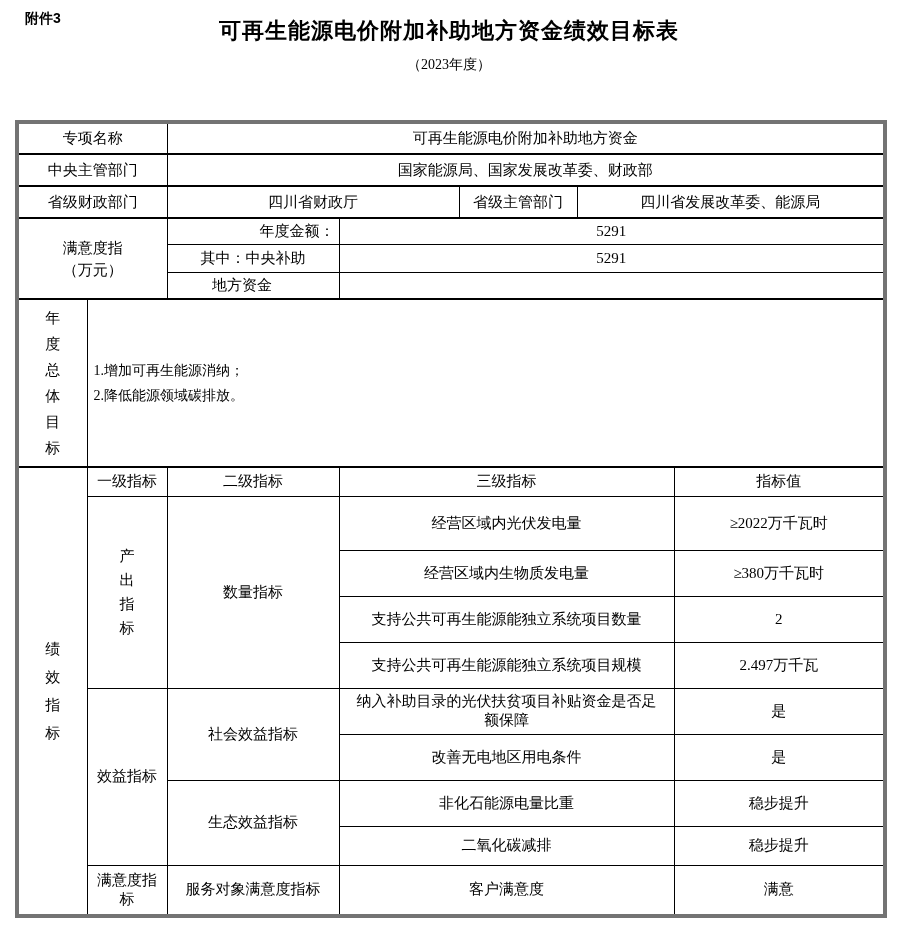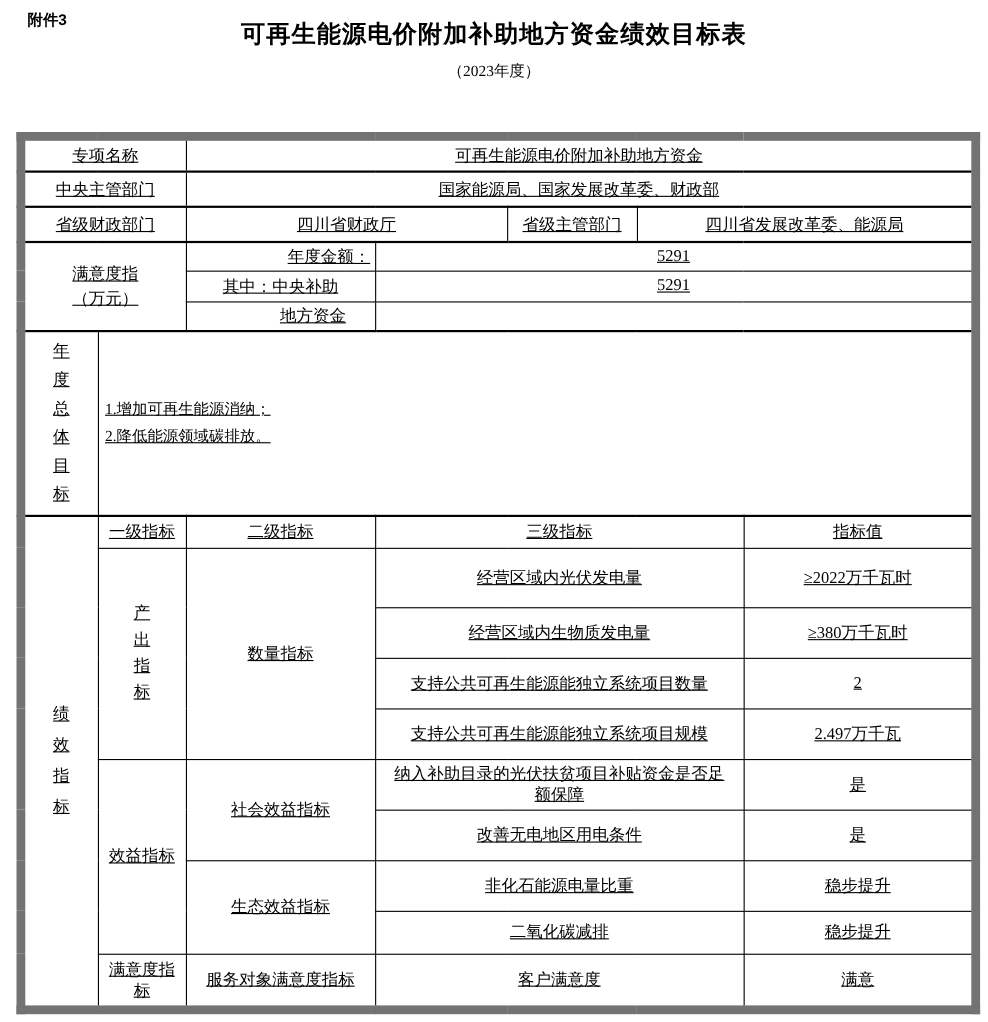--- a/index.html
+++ b/index.html
@@ -25,39 +25,38 @@
   .subtitle {
     text-align: center;
     font-size: 14px;
     margin-top: 10px;
   }
   table.main {
     position: absolute; left: 15px; top: 120px;
     width: 868px;
     border-collapse: collapse;
     table-layout: fixed;
-    border: 8px solid #737373;
-    text-decoration: underline;
+    border: 4px solid #737373;
   }
   td {
     border: 1px solid #000;
     text-align: center;
     vertical-align: middle;
     font-size: 15px;
     padding: 2px 4px;
     overflow: hidden;
   }
   tr.sec > td { border-bottom-width: 2px; }
   .pre { white-space: pre-line; }
   .vtext { white-space: pre-line; line-height: 26px; }
   .vtext4 { white-space: pre-line; line-height: 24px; }
   .perf-label { white-space: pre-line; line-height: 28px; }
   .fund-label { white-space: pre-line; line-height: 22px; }
   .al-left { text-align: right; padding-left: 10px; }
-  .al-right { text-align: right; padding-right: 26px; }
+  .al-right { text-align: center; padding-right: 26px; }
   .goal-content {
     text-align: left;
     padding-left: 6px;
     font-size: 14px;
     line-height: 25px;
     white-space: pre-line;
   }
 </style>
 </head>
 <body>

